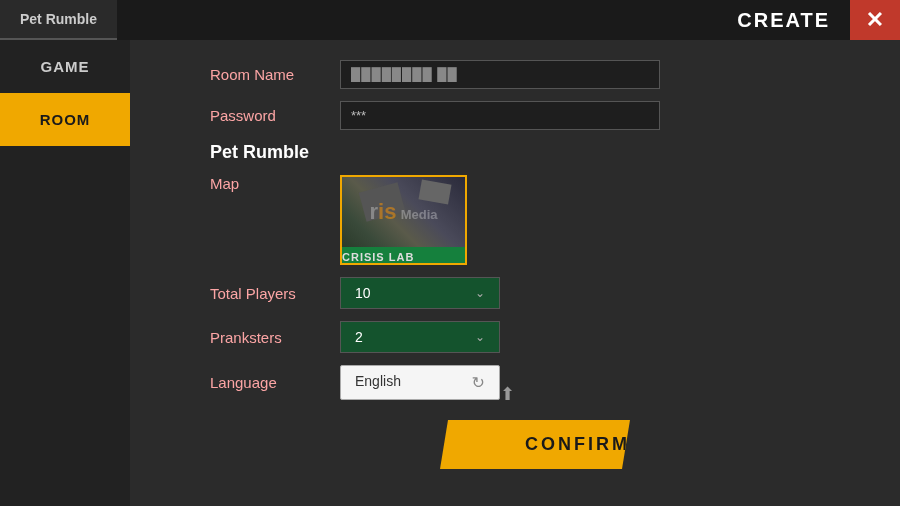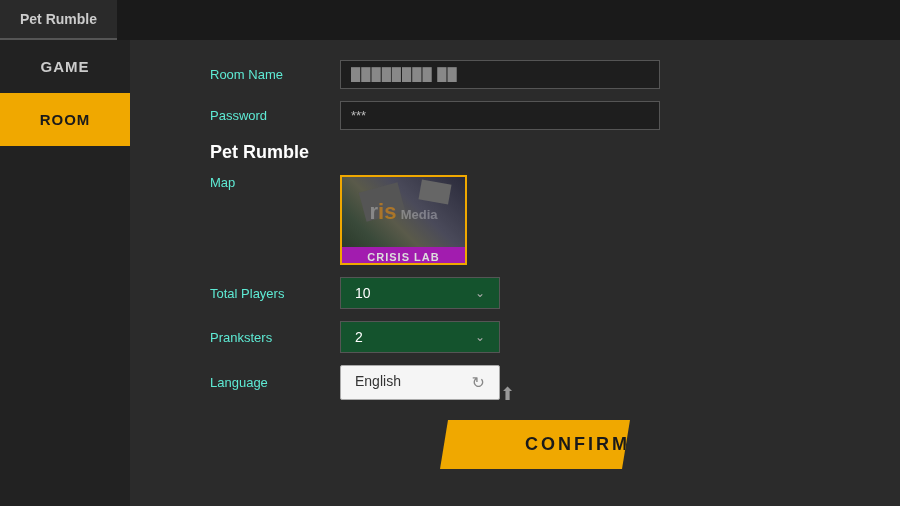--- a/index.html
+++ b/index.html
@@ -110,22 +110,22 @@
       gap: 0;
     }
 
     .form-row {
       display: flex;
       align-items: center;
       margin-bottom: 12px;
     }
 
     .form-label {
-      color: #5eead4;
-      font-size: 13px;
+      color: #fca5a5;
+      font-size: 15px;
       width: 130px;
       flex-shrink: 0;
     }
 
     .form-input {
       background: #1e1e1e;
       border: 1px solid #555;
       color: #bbb;
       font-size: 13px;
       padding: 6px 10px;
@@ -195,24 +195,24 @@
       color: rgba(255,255,255,0.35);
       font-size: 15px;
       font-weight: bold;
       text-align: center;
       white-space: nowrap;
       pointer-events: none;
       z-index: 10;
     }
 
     .map-label {
-      background: #a21caf;
+      background: #15803d;
       color: #ddd;
       font-size: 11px;
-      text-align: center;
+      text-align: left;
       padding: 4px 0;
       font-weight: bold;
       letter-spacing: 1px;
       height: 20px;
     }
 
     
     .dropdown {
       background: #14532d;
       border: 1px solid #555;
@@ -292,20 +292,26 @@
       display: inline-block;
     }
   </style>
 </head>
 <body>
 
 <div class="top-bar">
   <div class="top-bar-left">
     <div class="pet-rumble-tab">
       <span>Pet Rumble</span>
+    </div>
+  </div>
+  <div class="top-bar-right">
+    <span class="create-label">CREATE</span>
+    <div class="close-btn">
+      <span>✕</span>
     </div>
   </div>
 </div>
 
 <div class="sidebar">
   <div class="sidebar-item">
     <span>GAME</span>
   </div>
   <div class="sidebar-item active">
     <span>ROOM</span>

